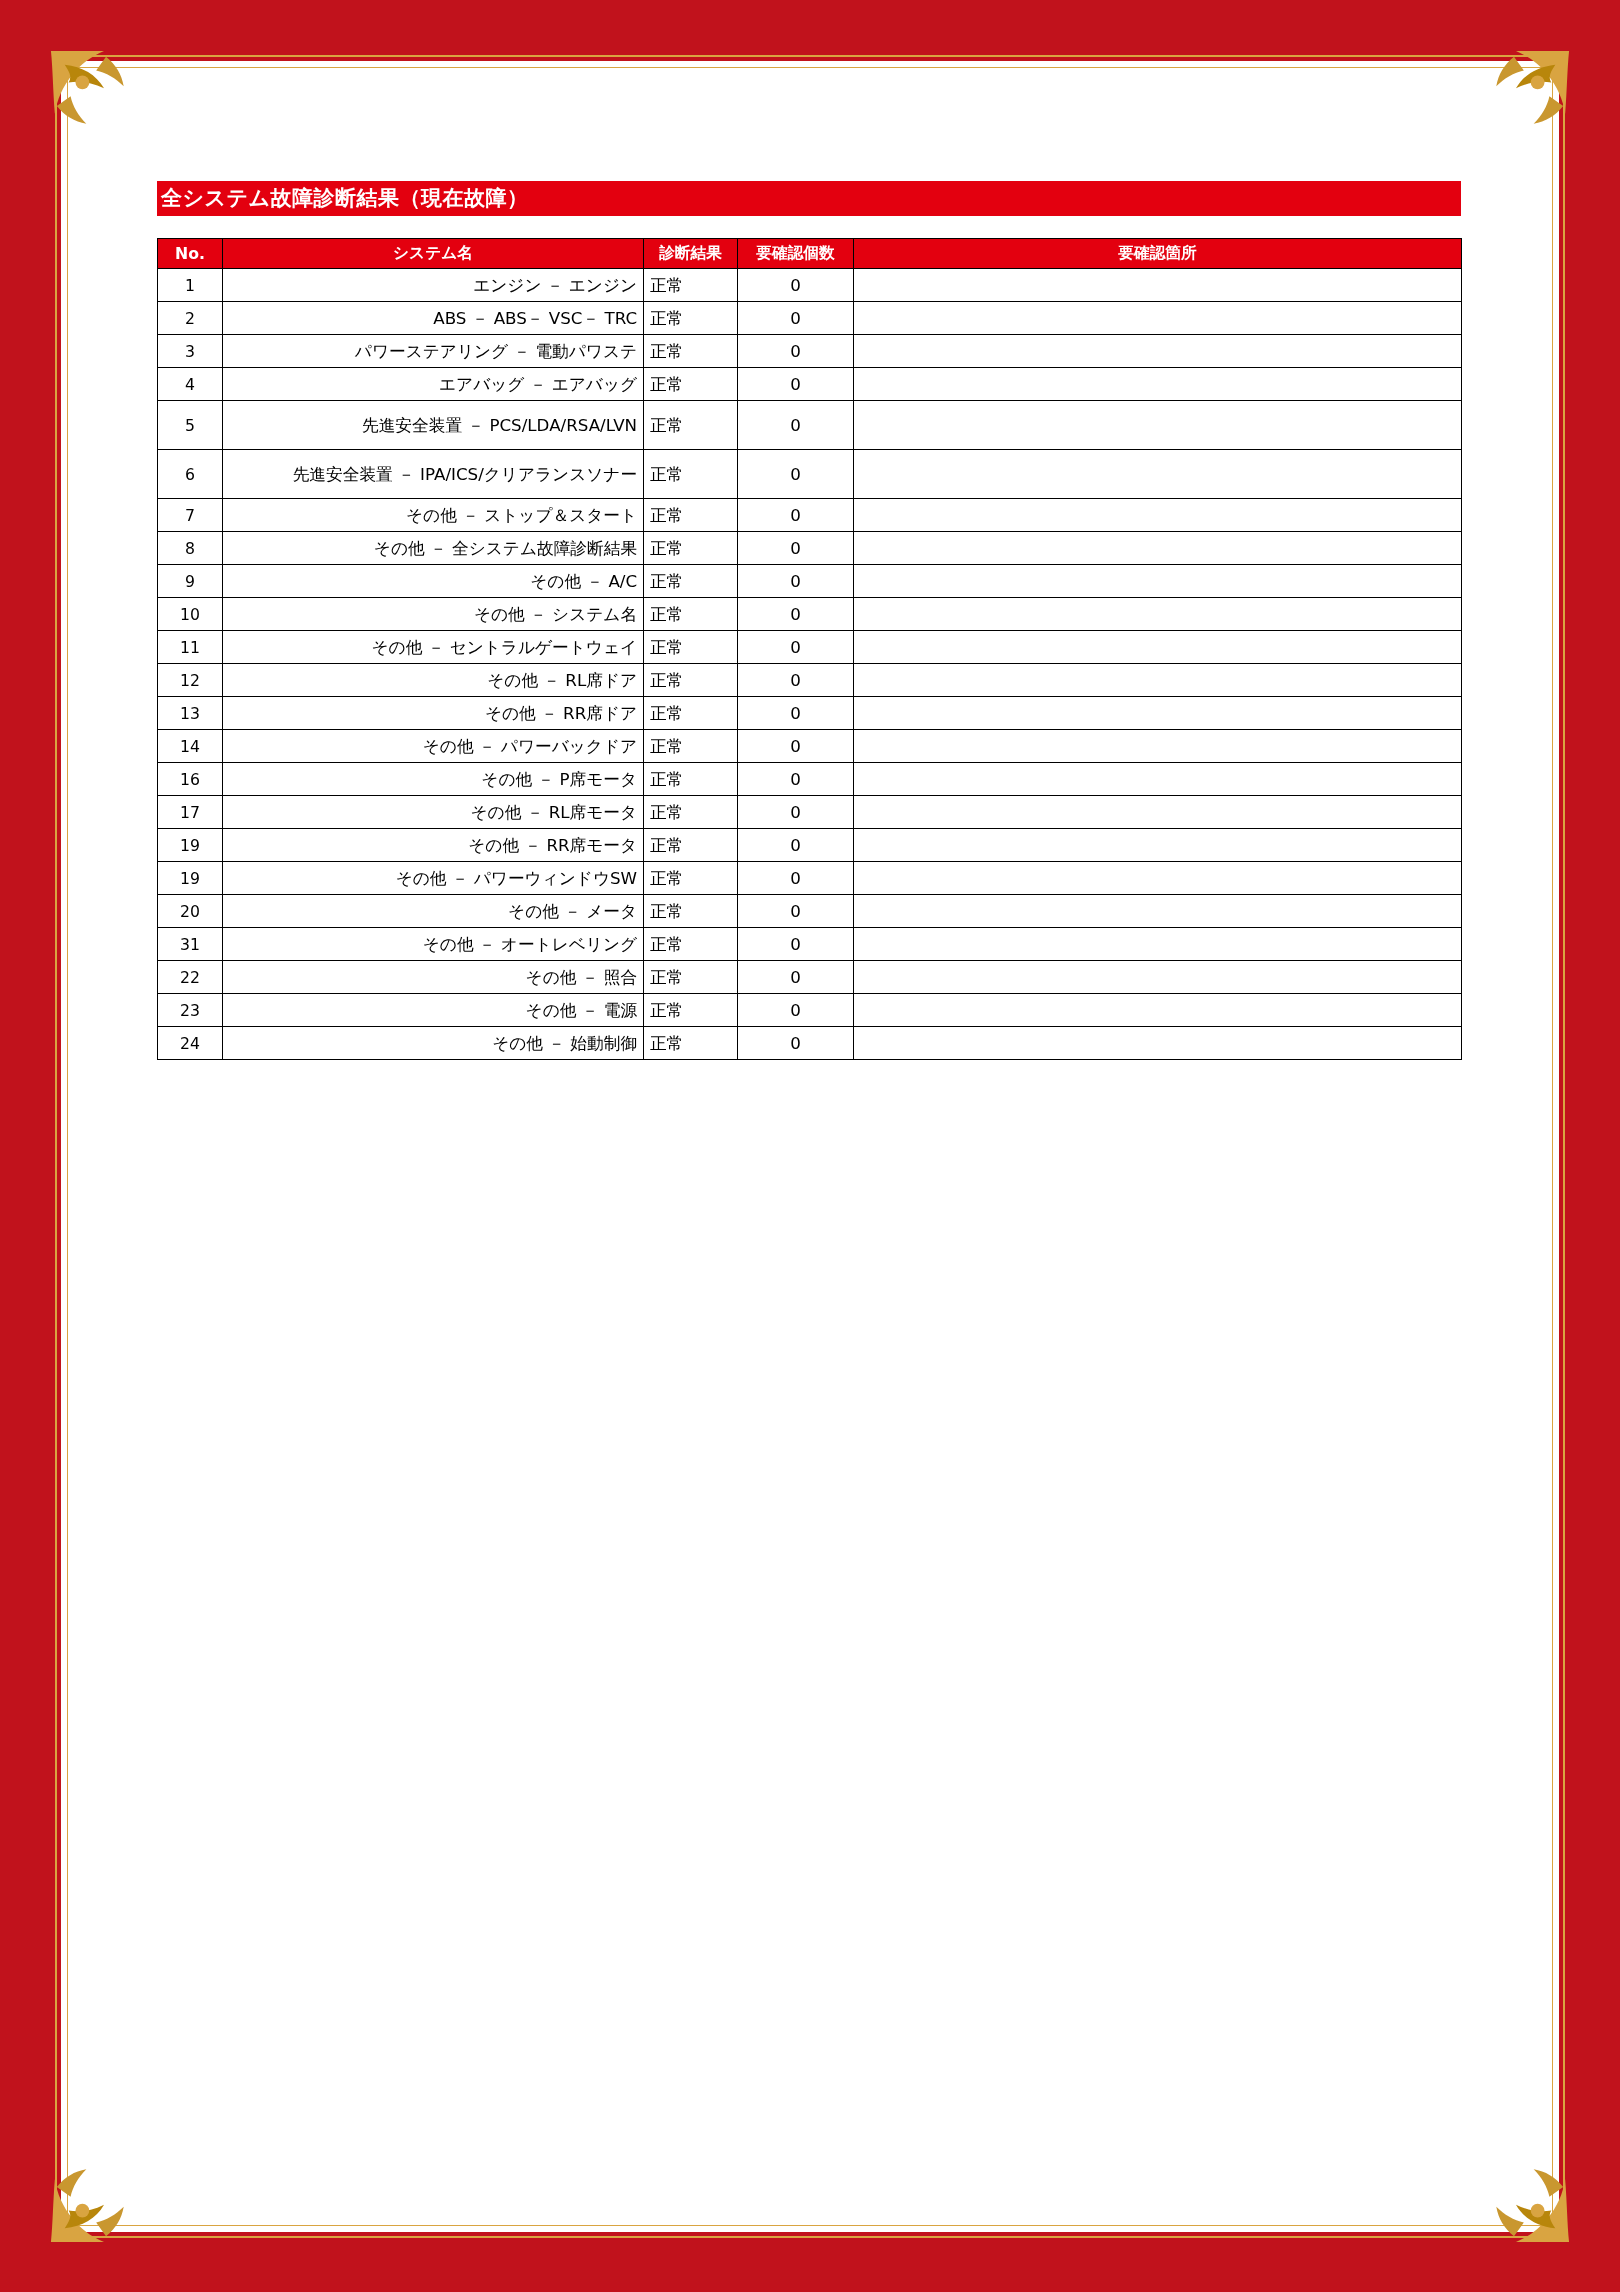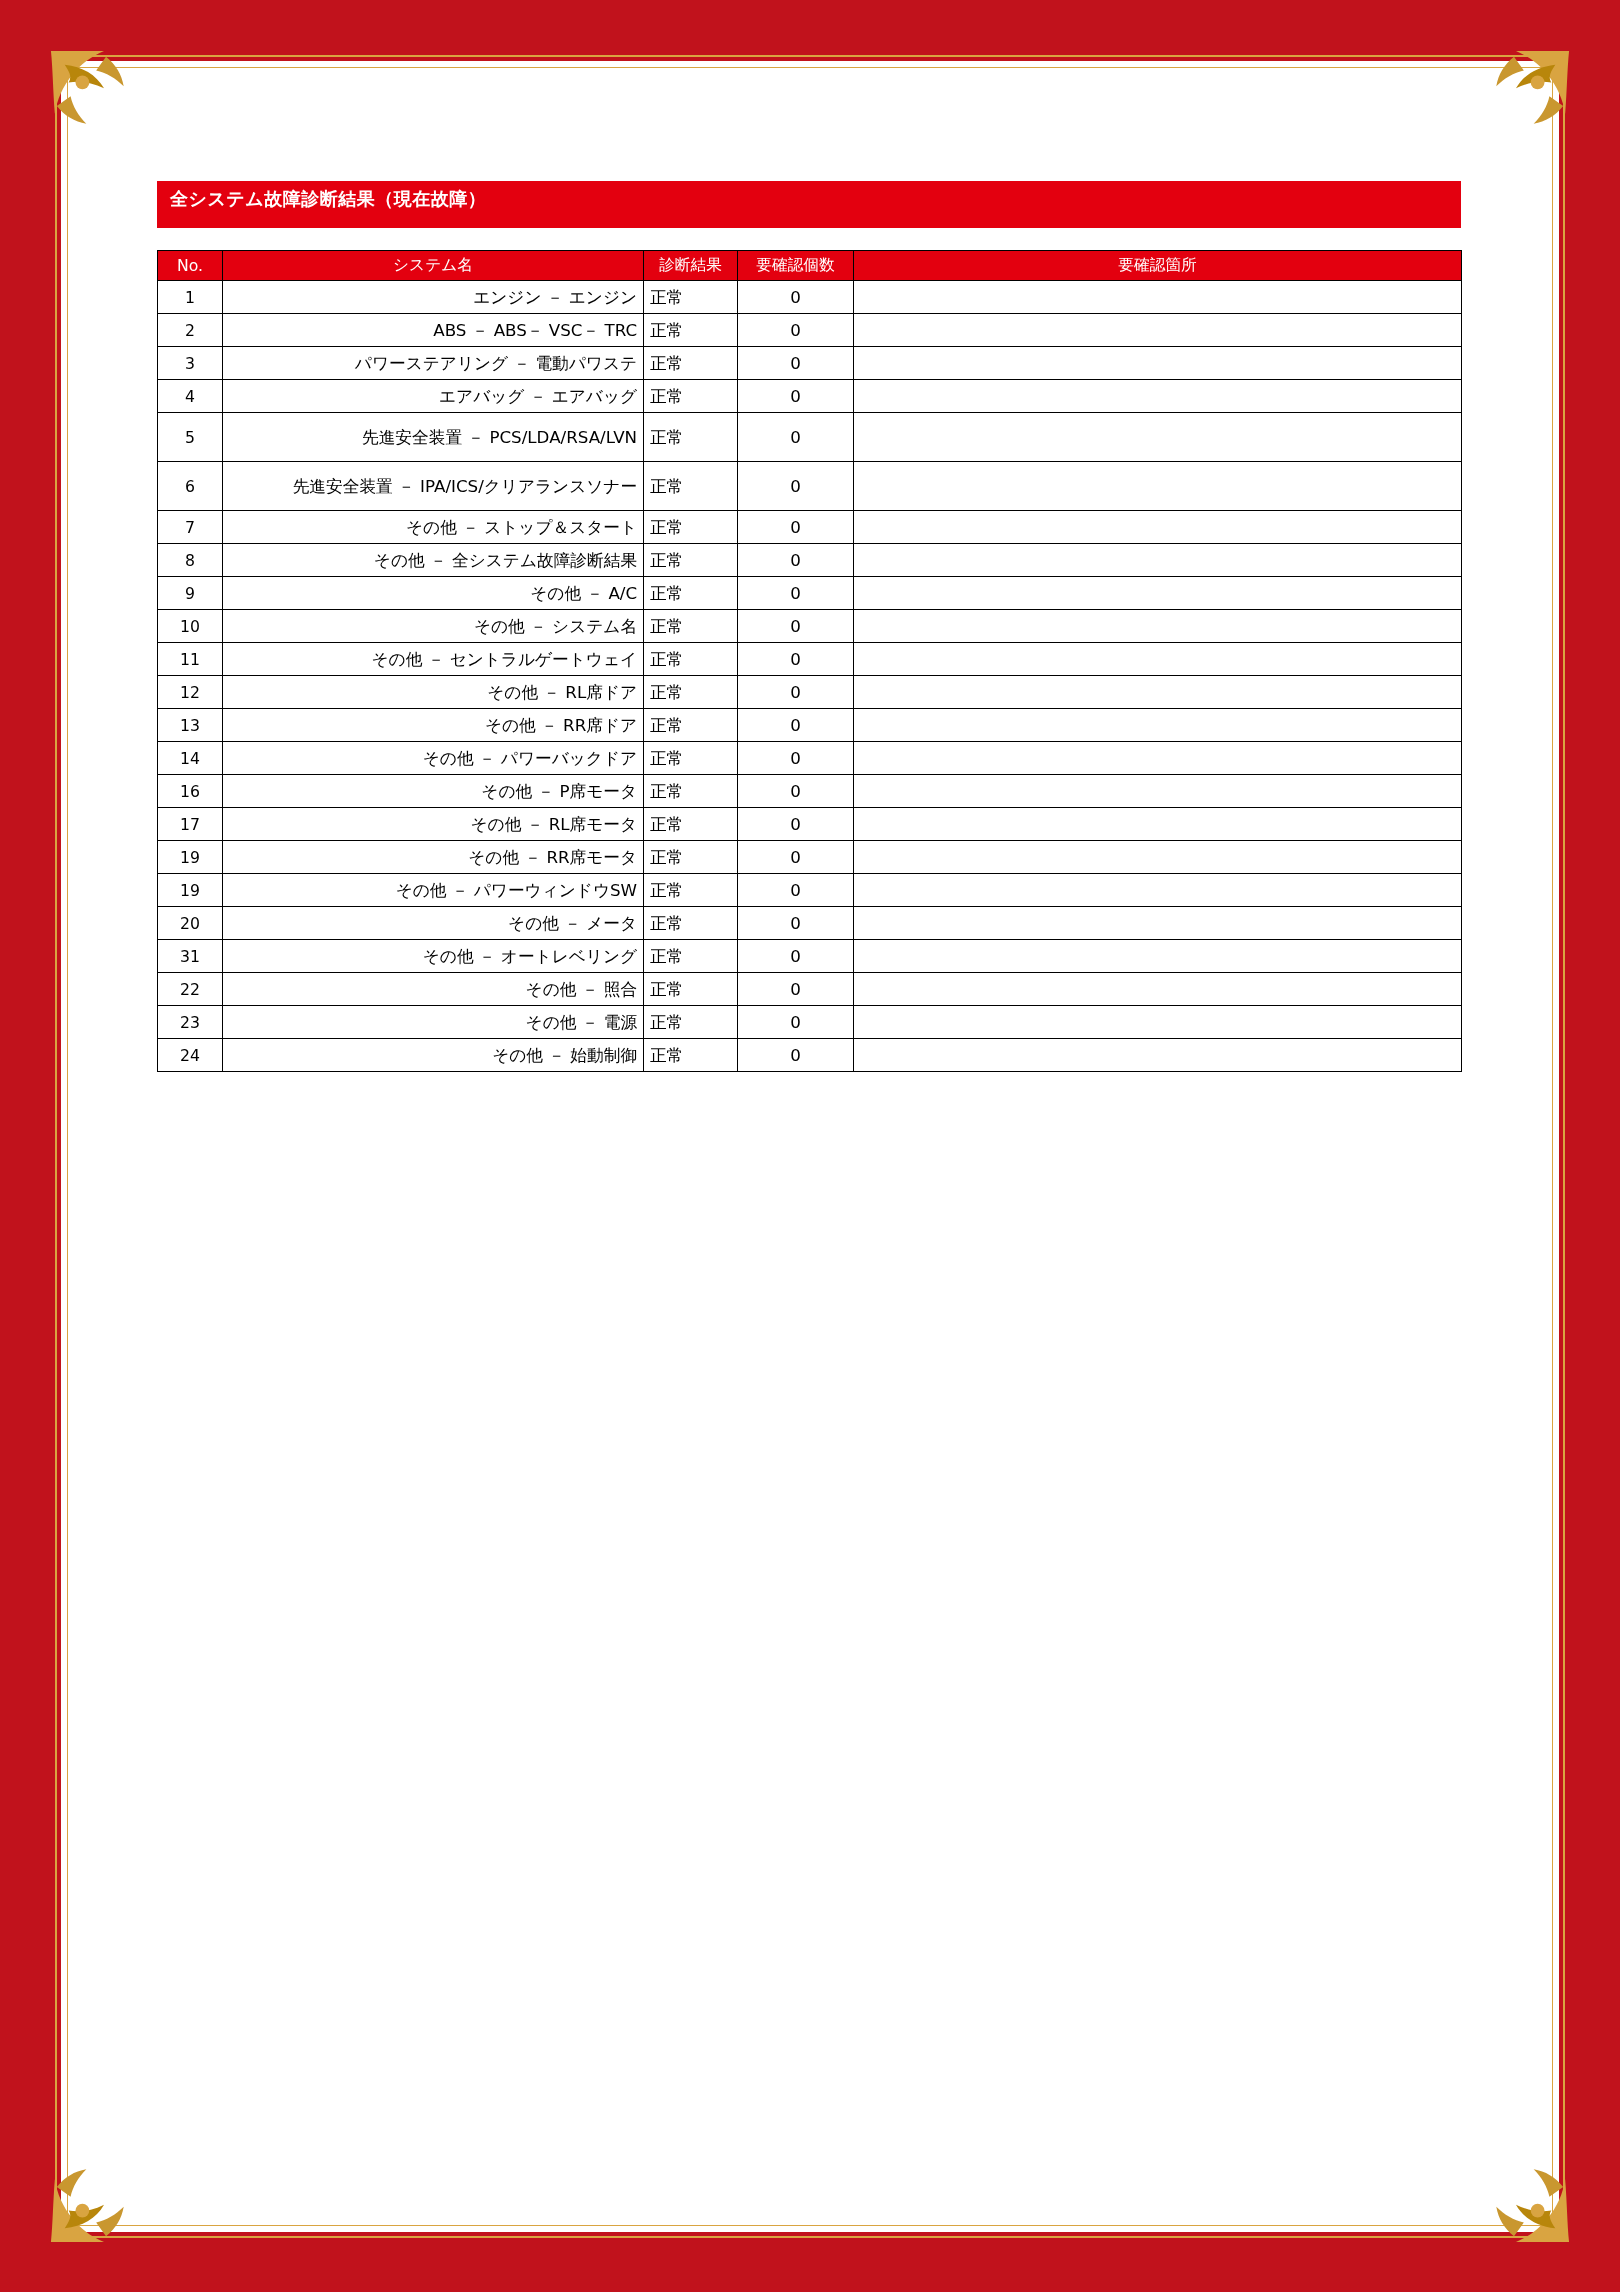--- a/index.html
+++ b/index.html
@@ -62,25 +62,25 @@
   .content {
     position: absolute;
     left: 157px;
     top: 181px;
     width: 1304px;
   }
 
   .doc-title {
     background: #e3000f;
     color: #ffffff;
-    font-size: 18px;
+    font-size: 21px;
     font-weight: bold;
     line-height: 35px;
-    height: 47px;
-    padding: 0 13px;
+    height: 35px;
+    padding: 0 4px;
     box-sizing: border-box;
     letter-spacing: 0.5px;
   }
 
   table.result-table {
     margin-top: 21.6px;
     border-collapse: collapse;
     width: 100%;
     table-layout: fixed;
     font-size: 16.7px;
@@ -88,21 +88,21 @@
   }
   table.result-table th,
   table.result-table td {
     border: 1px solid #000000;
     padding: 2px 5.9px;
     vertical-align: middle;
   }
   thead th {
     background: #e3000f;
     color: #ffffff;
-    font-weight: normal;
+    font-weight: bold;
     font-size: 15.7px;
     text-align: center;
     height: 25.5px;
     padding: 1px 3.9px;
   }
   col.c-no      { width: 65px;  }
   col.c-system  { width: 421px; }
   col.c-result  { width: 94px;  }
   col.c-count   { width: 116px; }
   col.c-place   { width: 608px; }

